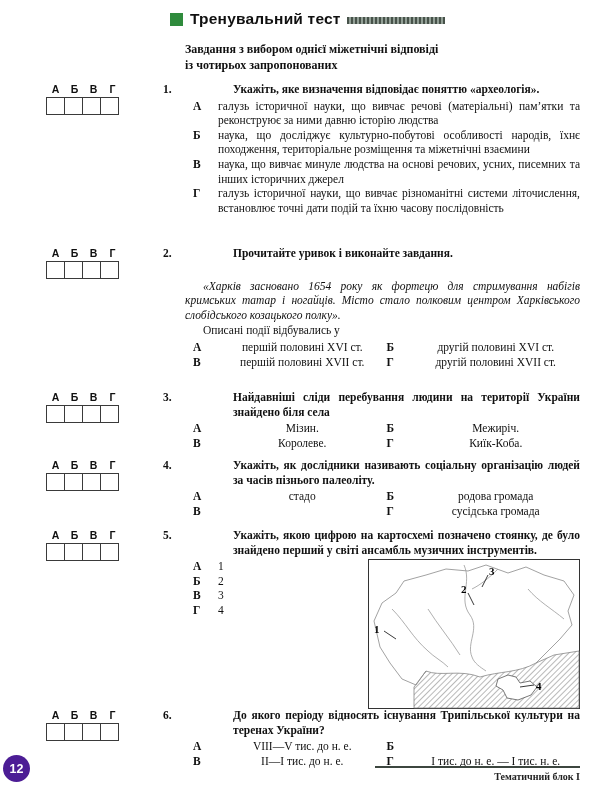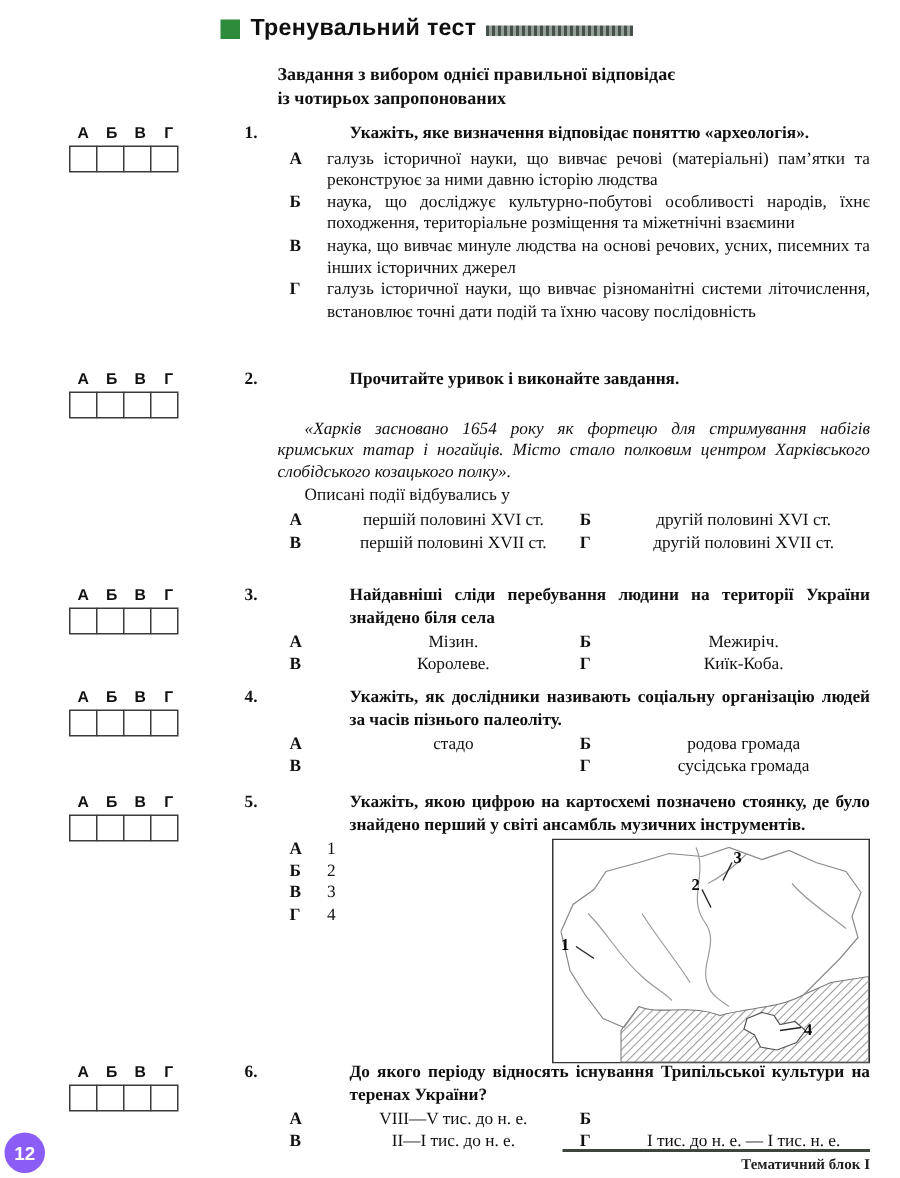--- a/index.html
+++ b/index.html
@@ -1,21 +1,21 @@
 <!DOCTYPE html>
 <html lang="uk"><head>
 <meta charset="utf-8">
 <style>
   * { margin:0; padding:0; box-sizing:border-box; }
   html,body { background:#e9e9e9; }
   body { width:600px; height:785px; margin:0 auto; position:relative; overflow:hidden;
          font-family:"Liberation Serif", serif; font-size:11.5px; color:#101010; background:#ffffff; }
 
   
-  .header { position:absolute; top:10px; left:147px; right:20px; display:flex; align-items:center; }
+  .header { position:absolute; top:10px; left:170px; right:20px; display:flex; align-items:center; }
   .sq { width:13px; height:13px; background:#2f8b3c; flex:none; margin-right:7px; }
   h1 { font-family:"Liberation Sans", sans-serif; font-size:15.5px; font-weight:bold; letter-spacing:.2px; white-space:nowrap; }
   .rule { width:98px; height:7px; margin-left:6px; margin-top:2px;
           background:repeating-linear-gradient(90deg,#47524a 0 2px,#93a097 2px 4px); }
 
   .subtitle { position:absolute; top:42px; left:185px; right:20px; font-weight:bold; font-size:12px; line-height:1.3; }
 
   
   .q { position:absolute; left:0; right:0; }
   .agrid { position:absolute; left:46px; top:1px; width:80px; }
@@ -40,37 +40,37 @@
   .lead { line-height:1.27; text-indent:40px; margin-top:1px; }
 
   .q5row { display:flex; margin-top:2px; align-items:flex-start; }
   .q5opts { flex:1; }
   .q5opts .opt { margin-left:30px; }
   .map { flex:none; }
   .mlabel { font-family:"Liberation Serif", serif; font-weight:bold; font-size:11px; fill:#000; }
 
   
   .badge { position:absolute; left:3px; bottom:3px; width:27px; height:27px; border-radius:50%;
-           background:#8b5cf6; color:#fff; font-family:"Liberation Sans", sans-serif; font-weight:bold;
+           background:#4c1d95; color:#fff; font-family:"Liberation Sans", sans-serif; font-weight:bold;
            font-size:12.5px; display:flex; align-items:center; justify-content:center; }
   .footer-rule { position:absolute; right:20px; bottom:17px; width:205px; height:2px; background:#3c463f; }
   .footer-right { position:absolute; right:20px; bottom:3px; font-family:Liberation Serif, serif;
                   font-weight:bold; font-size:10px; color:#222;margin-left:48px; }
 </style>
 </head>
 <body>
 
 <div class="header">
   <span class="sq"></span>
   <h1>Тренувальний тест</h1>
   <span class="rule"></span>
 </div>
 
 <div class="subtitle">
-  <div>Завдання з вибором однієї правильної відповідає</div>
+  <div>Завдання з вибором однієї міжетнічні відповіді</div>
   <div>із чотирьох запропонованих</div>
 </div>
 
 <section class="q" style="top:82px">
   <div class="agrid">
     <div class="agrid-letters">
       <span>А</span>
       <span>Б</span>
       <span>В</span>
       <span>Г</span>

